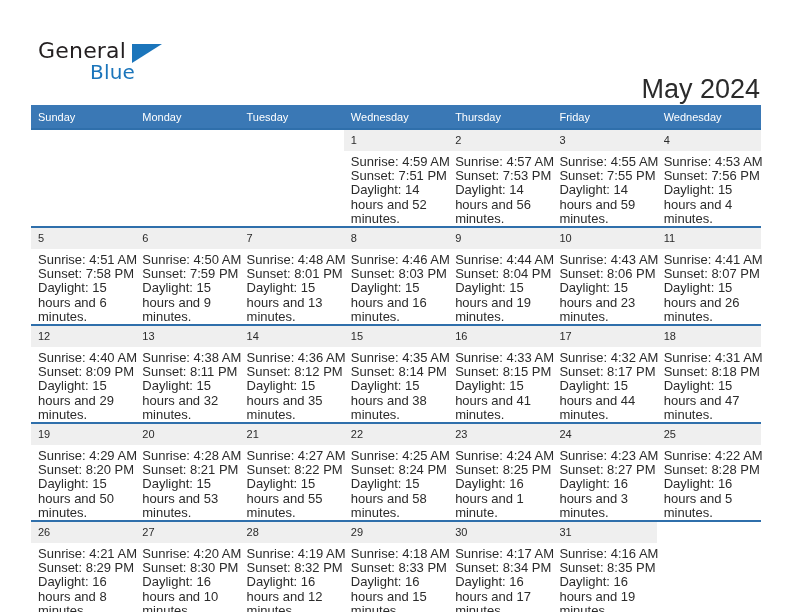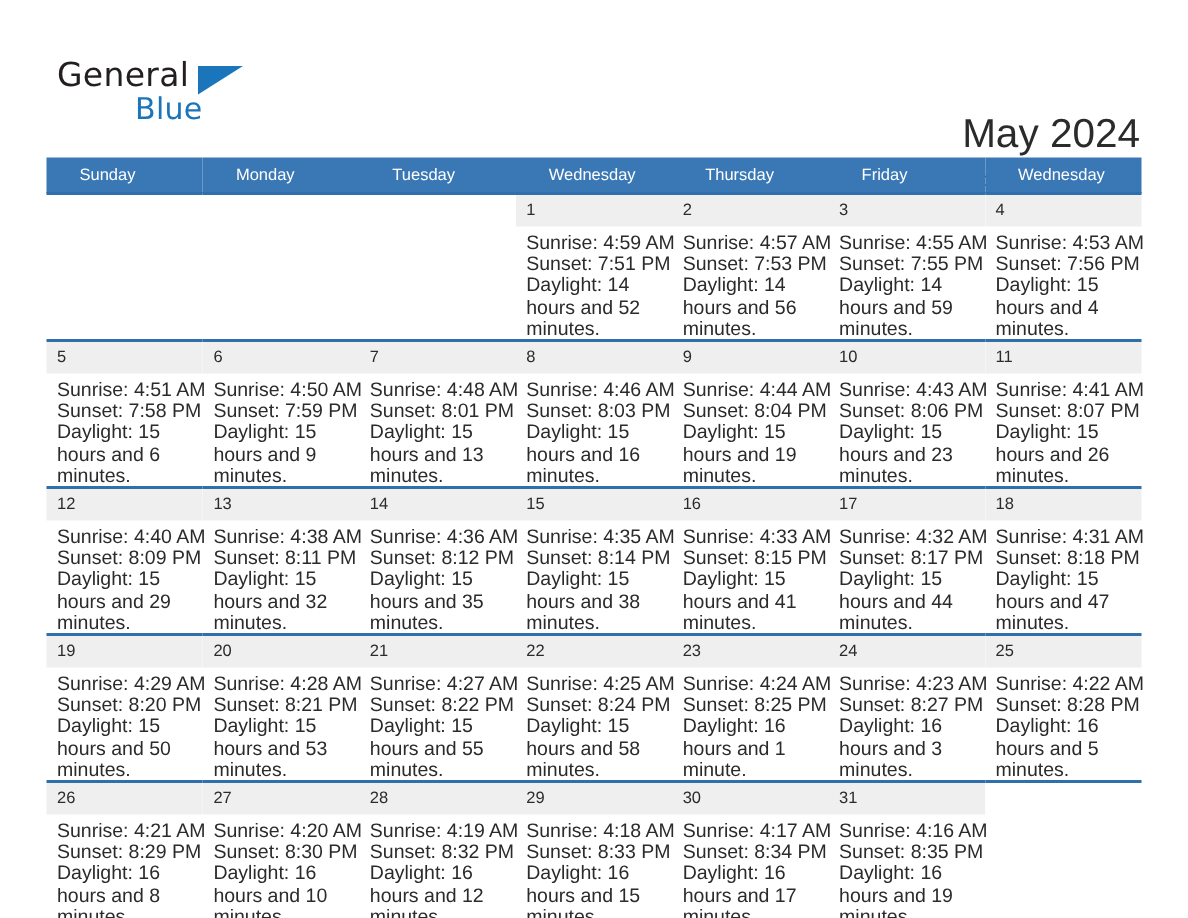--- a/index.html
+++ b/index.html
@@ -94,21 +94,21 @@
     table-layout: fixed;
   }
   .calendar col { width: 104.28px; }
 
   thead th {
     background: #3a78b5;
     color: #ffffff;
     font-size: 11px;
     font-weight: normal;
     text-align: left;
-    padding: 5px 0 5px 22px;
+    padding: 5px 0 5px 7px;
     height: 13px;
     vertical-align: middle;
   }
 
   tbody tr { height: 89px; }
 
   tbody td {
     vertical-align: top;
     padding: 0;
     border-top: 2px solid #2f6fab;

